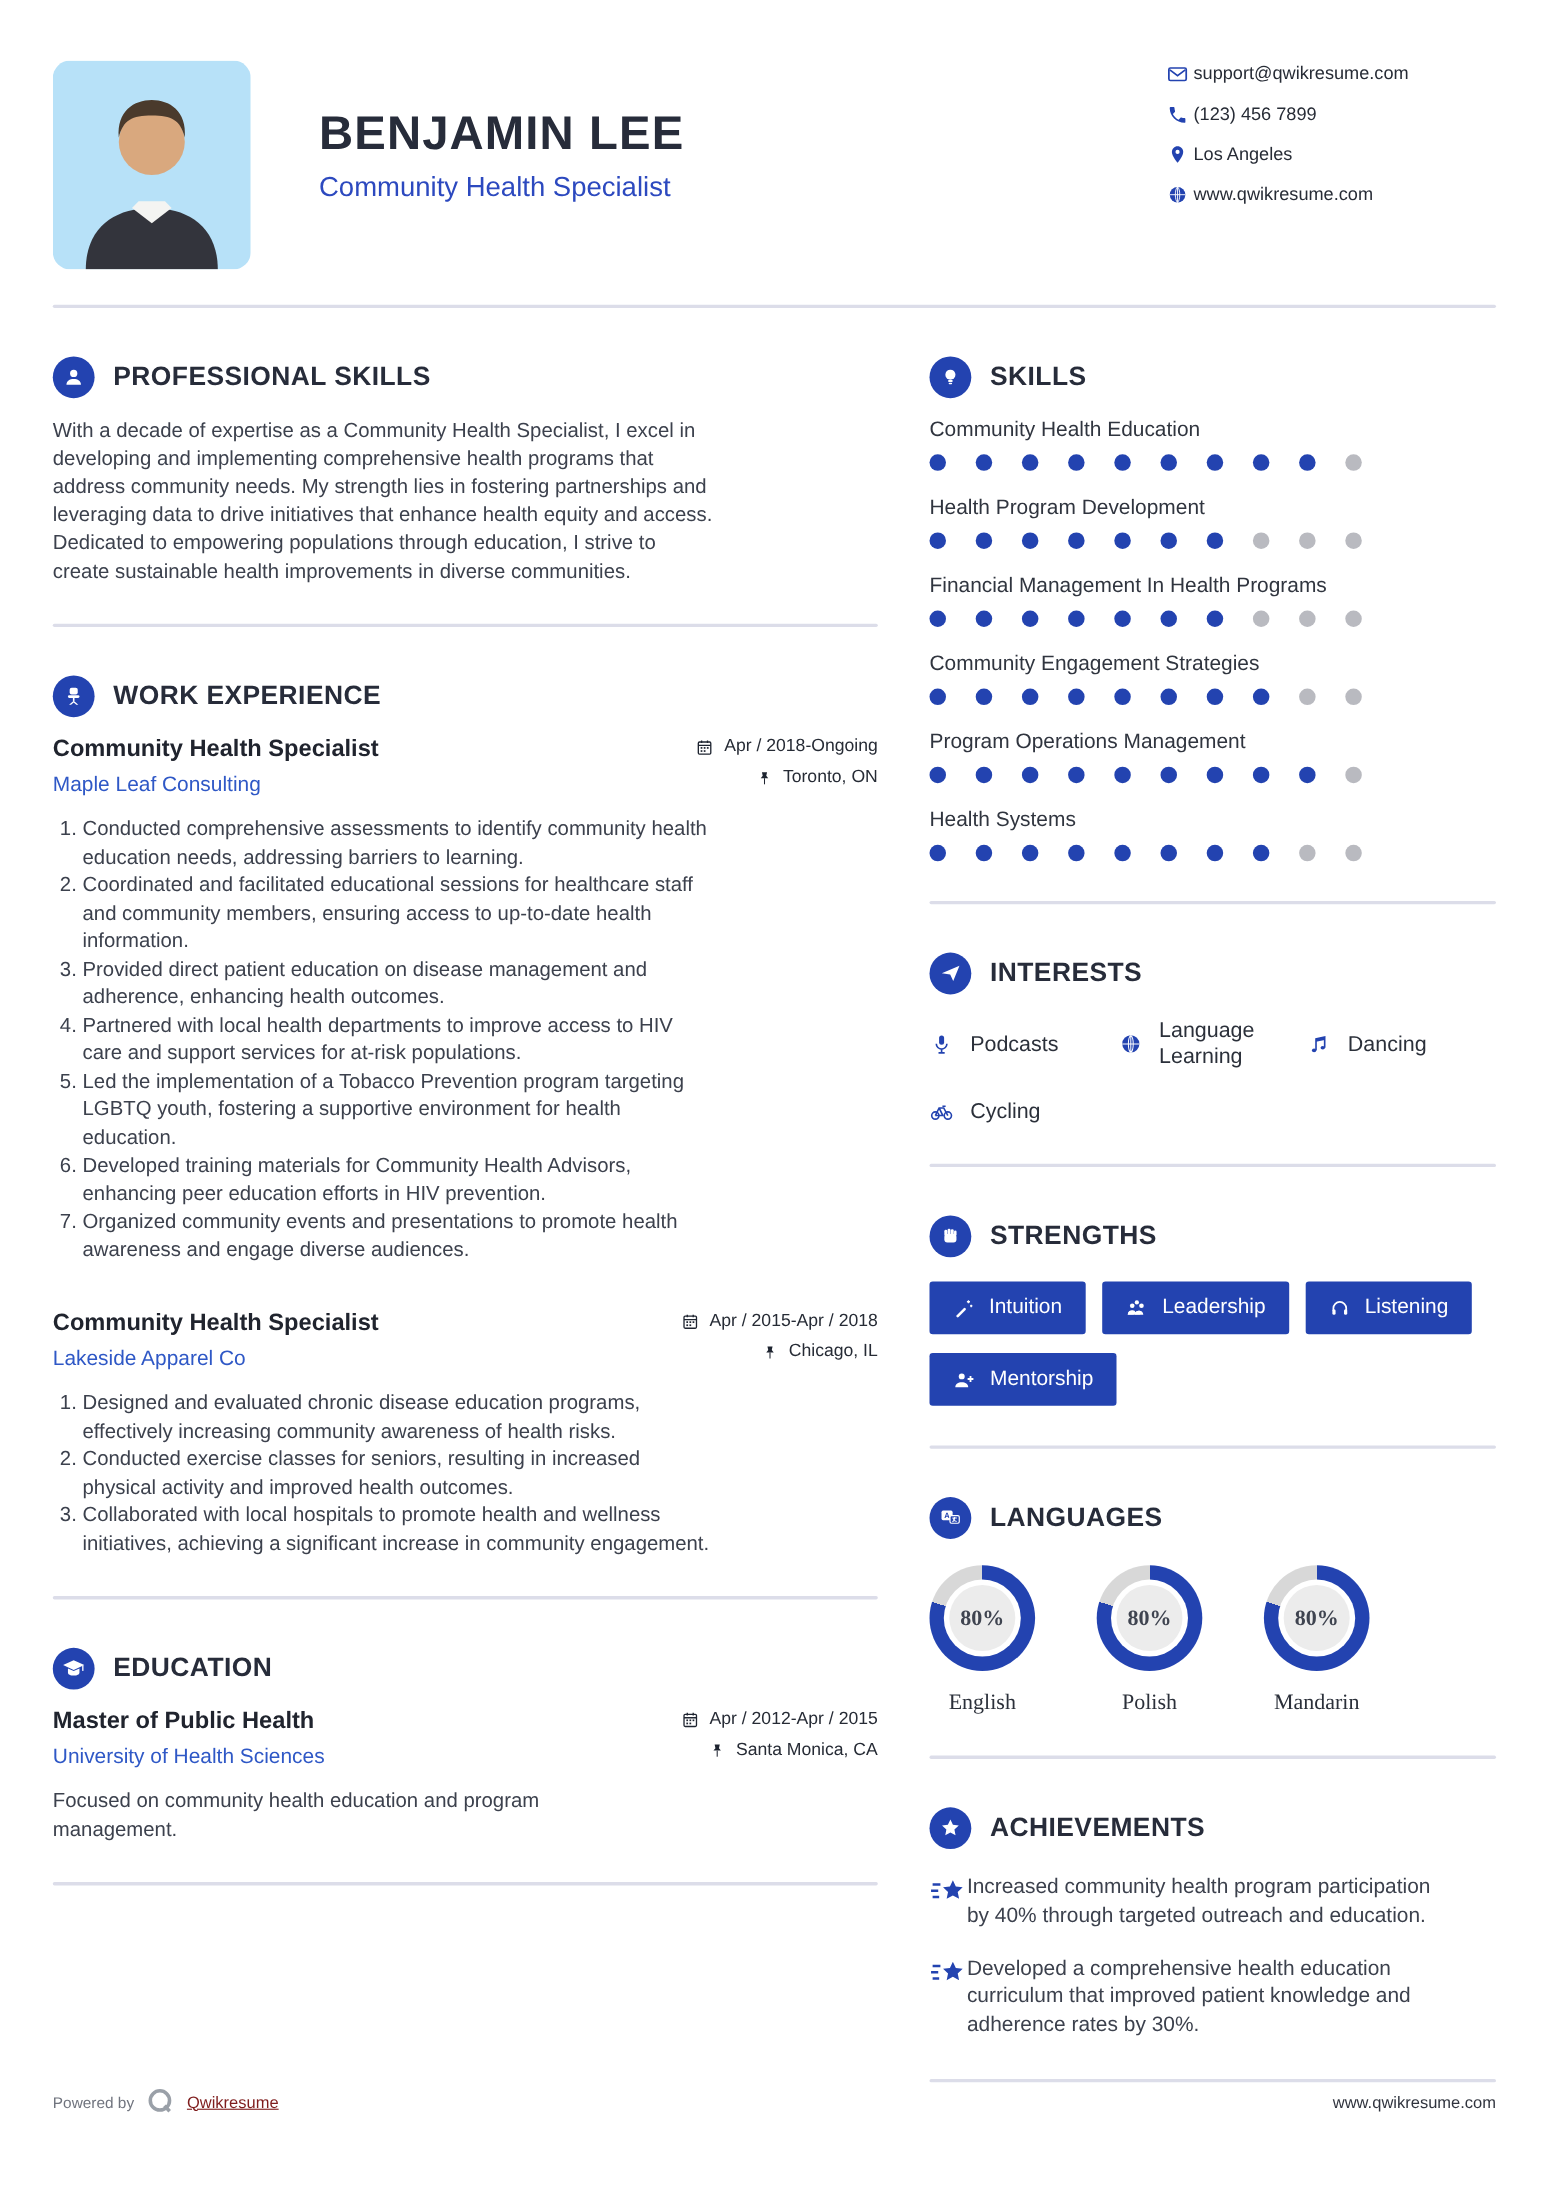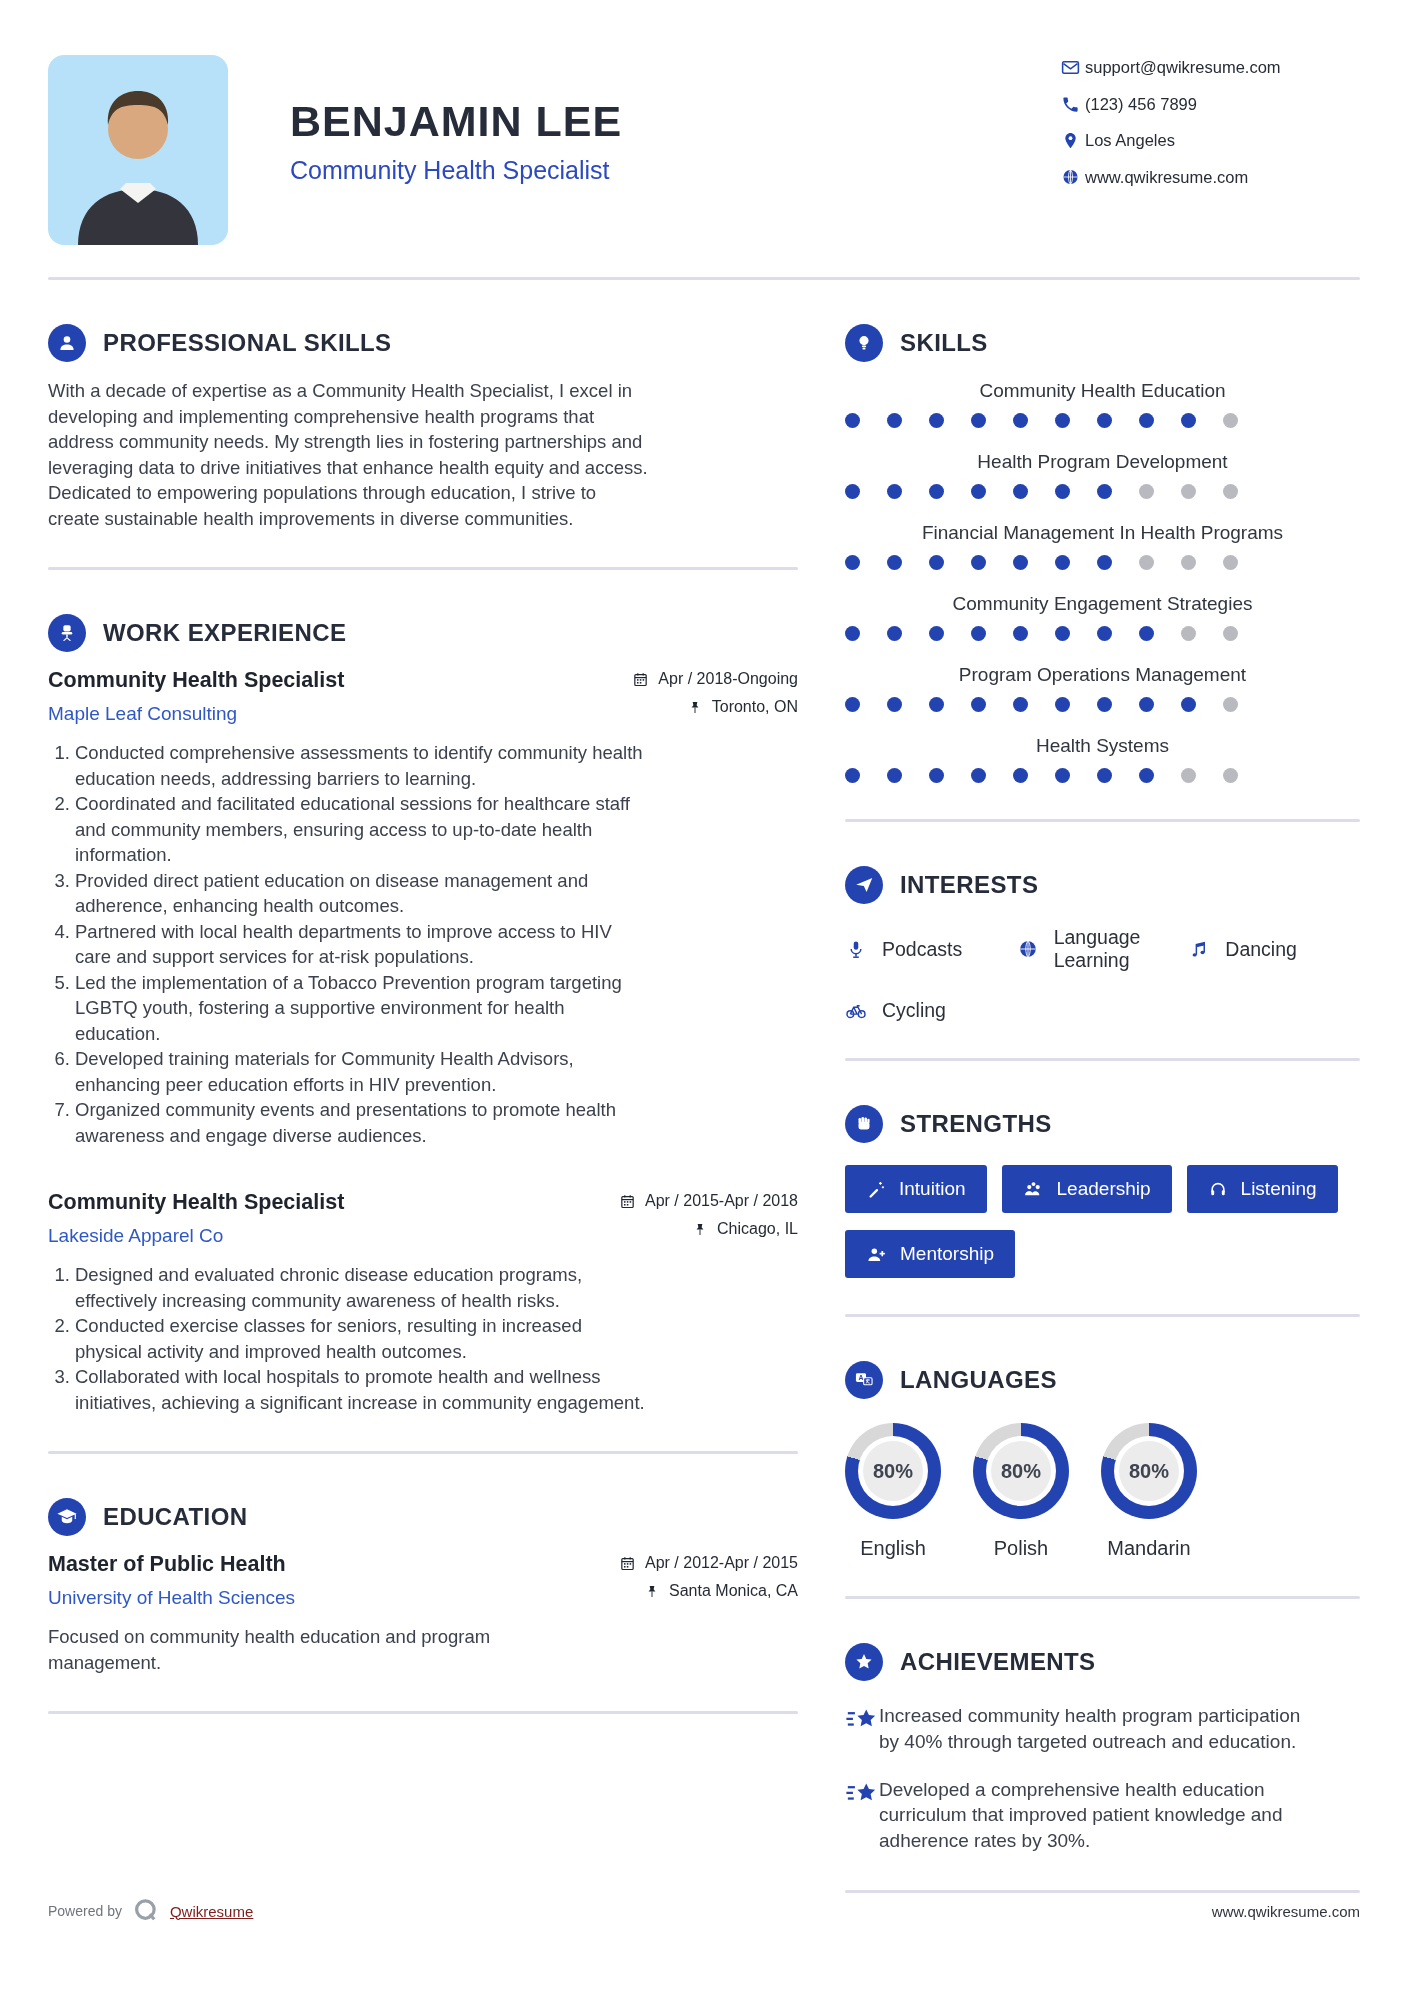--- a/index.html
+++ b/index.html
@@ -36,37 +36,37 @@
   .job + .job { margin-top:42px; }
   .job-head { display:flex; justify-content:space-between; }
   .job-title { font-size:21.5px; font-weight:600; color:#20242e; }
   .company { display:inline-block; margin-top:10px; font-size:19px; color:#2f58c6; text-decoration:none; }
   .job-right { text-align:right; flex:0 0 auto; padding-top:2px; }
   .meta { display:flex; justify-content:flex-end; align-items:flex-end; gap:9px; font-size:16px; color:#262b35; margin-bottom:10px; }
   .bullets { margin:14px 0 0 0; padding-left:27px; max-width:600px; font-size:18.5px; line-height:1.38; color:#3c414d; }
   .edu-desc { max-width:512px; margin-top:14px; }
 
   
-  .skill-name { font-size:19px; color:#30353f; margin-top:14px;text-align:center; }
+  .skill-name { font-size:19px; color:#30353f; margin-top:14px; }
   .dots { display:flex; justify-content:space-between; width:393px; margin:11px 0 23px; }
   .dot { width:15px; height:15px; border-radius:50%; background:#b9bac0; }
   .dot.filled { background:#2343b0; }
   .skills-list { margin-top:18px; }
 
   
   .interest-grid { display:grid; grid-template-columns:1fr 1fr 1fr; row-gap:26px; margin-top:22px; }
   .interest { display:flex; align-items:center; gap:15px; font-size:19.5px; color:#2b303a; }
   .interest svg { flex:0 0 22px; }
 
   
   .btn-wrap { display:flex; flex-wrap:wrap; gap:17px 15px; margin-top:22px; }
   .btn { display:inline-flex; align-items:center; gap:13px; background:#2343b0; color:#fff; padding:13px 21px; border-radius:3px; font-size:19px; border:none; }
 
   
-  .lang-row { display:flex; gap:32px; margin-top:24px; }
+  .lang-row { display:flex; gap:56px; margin-top:24px;font-family:Liberation Serif, serif; }
   .lang { width:96px; text-align:center; }
   .donut { position:relative; width:96px; height:96px; border-radius:50%; background:#d8d8d8; }
   .hole { position:absolute; inset:13px; border-radius:50%; background:#fff; }
   .inner { position:absolute; inset:5px; border-radius:50%; background:#ececec; display:flex; align-items:center; justify-content:center; }
   .pct { font-size:20px; font-weight:700; color:#3f4450; }
   .lang-name { margin-top:18px; font-size:20px; color:#2b303a; }
 
   
   .ach { display:flex; margin-top:22px; font-size:19px; line-height:1.36; color:#3c414d; max-width:480px; }
   .ach svg { flex:0 0 34px; margin-top:1px; }

